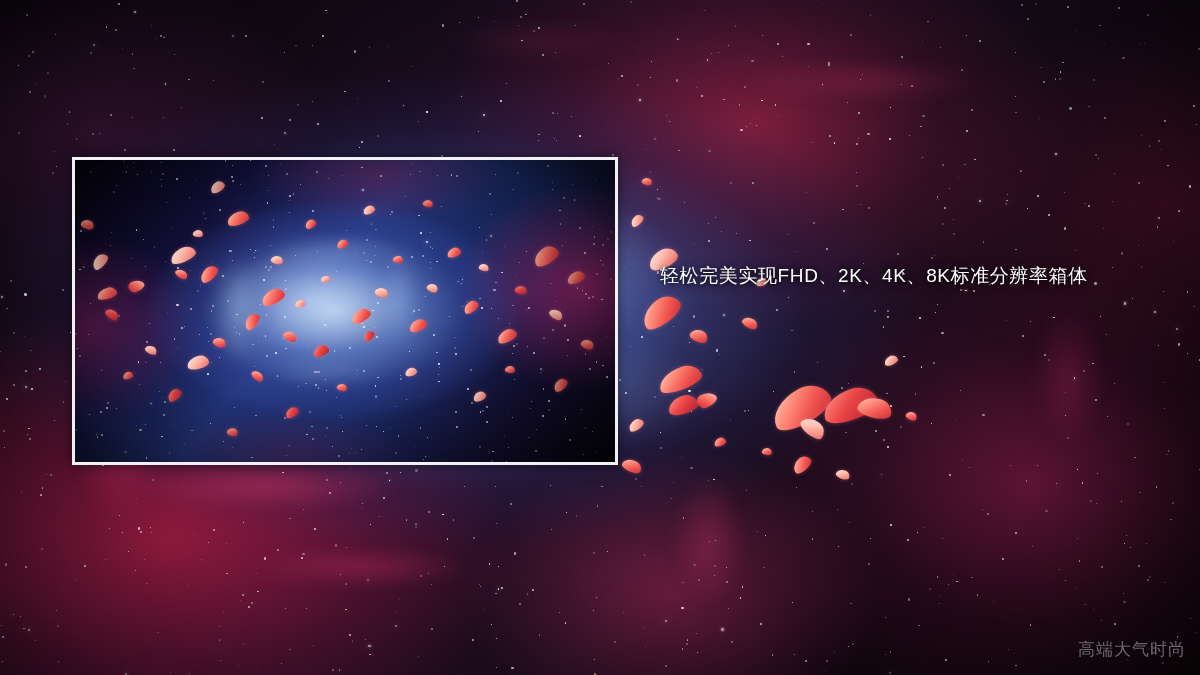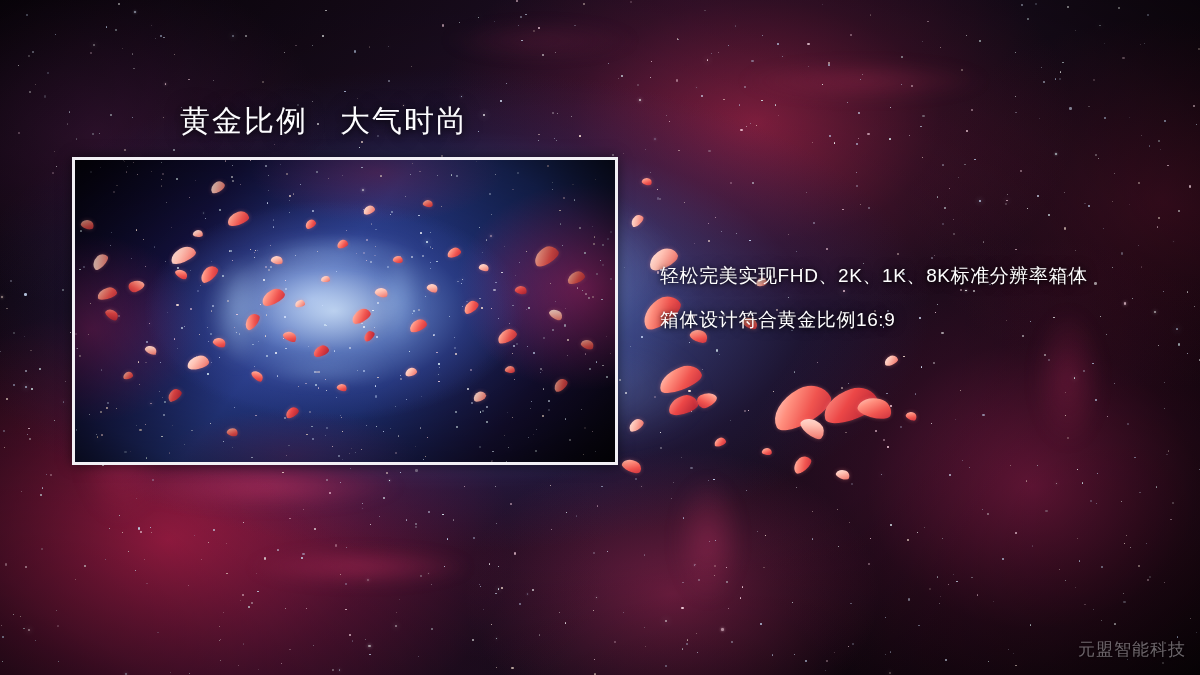--- a/index.html
+++ b/index.html
@@ -1054,21 +1054,20 @@
       <div class="petal " style="left:714px;top:438px;width:12px;height:8px;transform:rotate(-18deg);"></div>
       <div class="petal " style="left:762px;top:448px;width:10px;height:7px;transform:rotate(12deg);"></div>
       <div class="petal pale" style="left:628px;top:420px;width:16px;height:10px;transform:rotate(-32deg);"></div>
       <div class="petal " style="left:622px;top:460px;width:20px;height:12px;transform:rotate(25deg);"></div>
       <div class="petal pale" style="left:884px;top:356px;width:14px;height:9px;transform:rotate(-22deg);"></div>
       <div class="petal " style="left:906px;top:412px;width:11px;height:8px;transform:rotate(30deg);"></div>
       <div class="petal pale" style="left:630px;top:216px;width:14px;height:9px;transform:rotate(-40deg);"></div>
       <div class="petal " style="left:642px;top:178px;width:10px;height:7px;transform:rotate(18deg);"></div>
     </div>
 
-  <div class="title">黄金比例　大气时尚</div>
 
   <div class="photo-frame">
     <div class="photo-inner"></div>
     <div class="photo-wisps"></div>
     <div class="stars" id="photo-stars">
         <i style="left:49.4px;top:291.1px;width:2.2px;height:2.2px;opacity:0.41;background:#cfe0ff;"></i>
         <i style="left:122.1px;top:130.0px;width:1.5px;height:1.5px;opacity:0.26;background:#cfe0ff;"></i>
         <i style="left:300.7px;top:266.1px;width:1.0px;height:1.0px;opacity:0.94;background:#e6fbff;"></i>
         <i style="left:286.0px;top:162.5px;width:1.5px;height:1.5px;opacity:0.57;background:#e6fbff;"></i>
         <i style="left:147.1px;top:115.3px;width:2.0px;height:2.0px;opacity:0.70;background:#e6fbff;box-shadow:0 0 7.0px #e6fbff;"></i>
@@ -1531,19 +1530,18 @@
         <div class="petal pale" style="left:16px;top:96px;width:18px;height:11px;transform:rotate(-45deg);"></div>
         <div class="petal " style="left:6px;top:60px;width:13px;height:9px;transform:rotate(20deg);"></div>
         <div class="petal pale" style="left:288px;top:46px;width:12px;height:8px;transform:rotate(-20deg);"></div>
         <div class="petal " style="left:348px;top:40px;width:10px;height:7px;transform:rotate(15deg);"></div>
         <div class="petal " style="left:230px;top:60px;width:11px;height:8px;transform:rotate(-28deg);"></div>
       </div>
     <div class="photo-vig"></div>
   </div>
 
   <div class="body-text">
-    <div class="body-line">轻松完美实现FHD、2K、1K、8K标准分辨率箱体</div>
-    <div class="body-line">箱体设计符合黄金比例16:9</div>
+    <div class="body-line">轻松完美实现FHD、2K、4K、8K标准分辨率箱体</div>
   </div>
 
-  <div class="watermark">元盟智能科技</div>
+  <div class="watermark">高端大气时尚</div>
 
 </div>
 
 </body></html>

